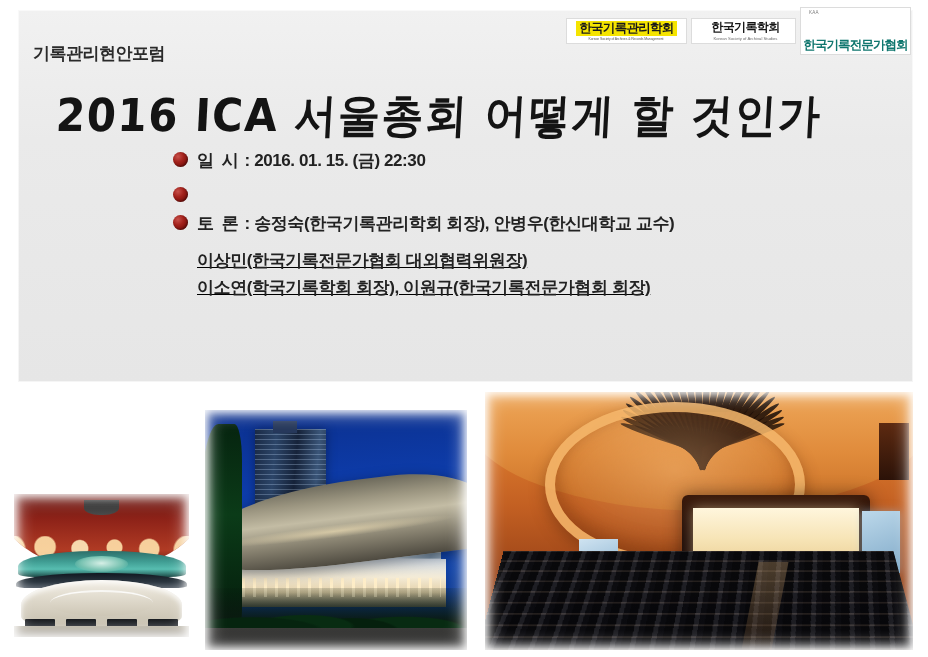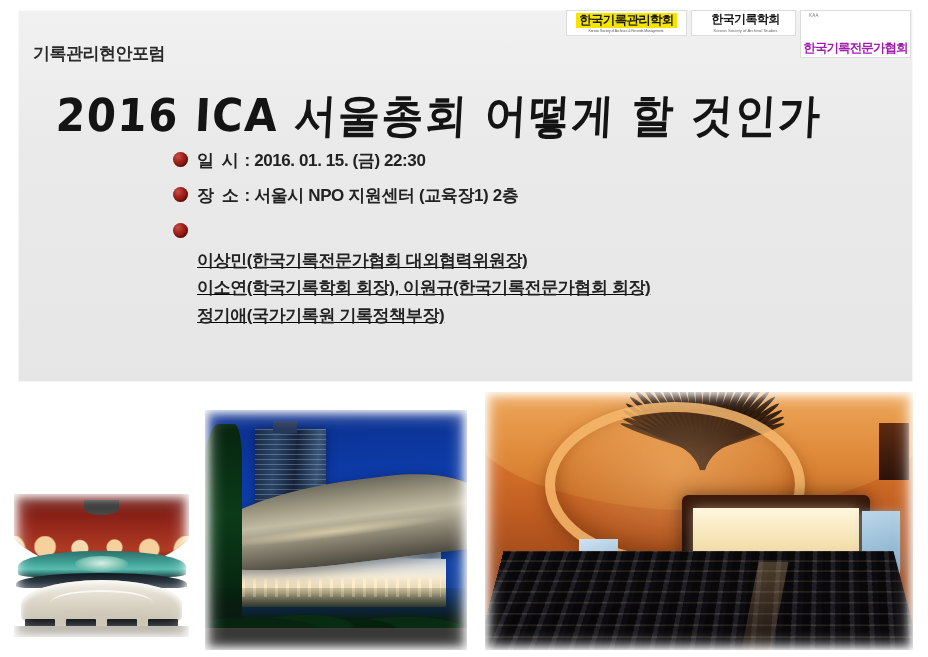--- a/index.html
+++ b/index.html
@@ -27,21 +27,21 @@
   }
 
   
   .logo-strip {
     position: absolute;
     left: 548px;
     top: 0px;
     width: 345px;
     height: 42px;
     display: flex;
-    align-items: flex-start;
+    align-items: center;
     gap: 4px;
   }
   .logo-box {
     background: #ffffff;
     border: 1px solid #dcdcdc;
     display: flex;
     flex-direction: column;
     align-items: center;
     justify-content: center;
     padding: 2px 4px;
@@ -86,21 +86,21 @@
   }
   .logo-mark-tiny {
     font-size: 4.5px;
     color: #7a7a7a;
     letter-spacing: 0.2px;
     white-space: nowrap;
     align-self: flex-start;
     margin-left: 4px;
   }
   .logo-kr-gray {
-    color: #a21caf;
+    color: #0f766e;
     font-weight: bold;
     font-size: 12.5px;
     letter-spacing: -0.9px;
     white-space: nowrap;
     line-height: 1.05;
     margin-top: 24px;
   }
 
   
   .forum-kicker {
@@ -445,38 +445,35 @@
 
   <div class="info-block">
 
     <div>
       <div class="info-row">
         <span class="bullet"></span>
         <span class="info-text"><span class="info-label">일 시</span> : <span>2016. 01. 15. (금) 22:30</span></span>
       </div>
     </div>
 
-    <div>
-      <div class="info-row">
-        <span class="bullet"></span>
-        <span class="info-text"><span class="info-label">장 소</span> : <span>서울시 NPO 지원센터 (교육장1) 2층</span></span>
-      </div>
-    </div>
 
     <div>
       <div class="info-row">
         <span class="bullet"></span>
       </div>
     </div>
 
     <div>
+      <div class="info-row">
+        <span class="bullet"></span>
+        <span class="info-text"><span class="info-label">토 론</span> : <span>송정숙(한국기록관리학회 회장), 안병우(한신대학교 교수)</span></span>
+      </div>
       <div class="info-extra">
         <div>이상민(한국기록전문가협회 대외협력위원장)</div>
         <div>이소연(학국기록학회 회장), 이원규(한국기록전문가협회 회장)</div>
-        <div>정기애(국가기록원 기록정책부장)</div>
       </div>
     </div>
 
   </div>
 </div>
 
 <div class="photo photo-hall">
   <div class="photo-inner">
     <div class="hall-bg"></div>
     <div class="hall-dome"></div>

